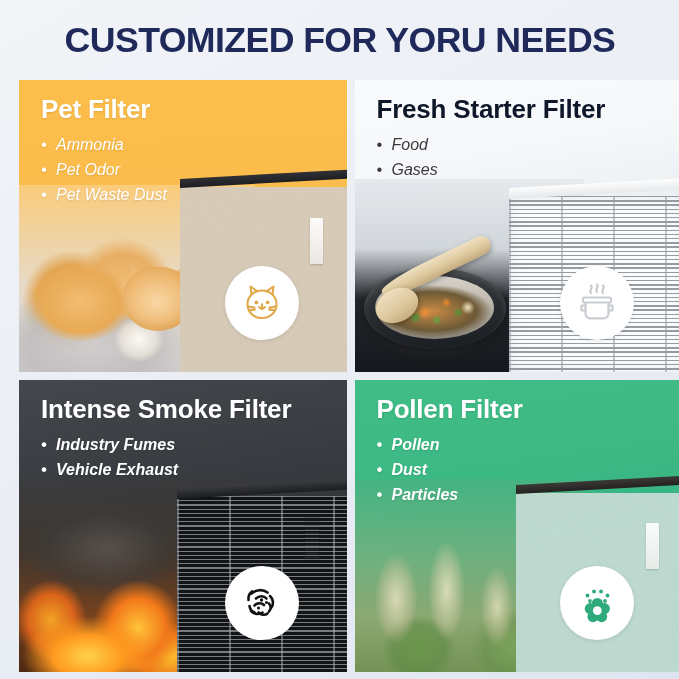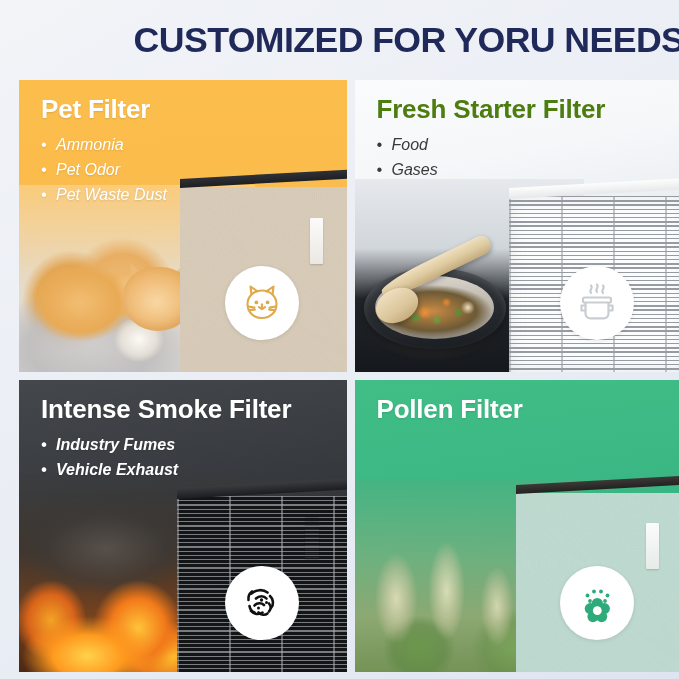--- a/index.html
+++ b/index.html
@@ -9,21 +9,21 @@
     overflow:hidden;
   }
   body {
     background: linear-gradient(150deg,#f2f4f8 0%, #eceff5 35%, #e9edf4 60%, #dfe5f0 100%);
     position:relative;
   }
 
   
   .title-bar {
     position:absolute; left:0; top:0; width:679px; height:80px;
-    display:flex; align-items:center; justify-content:flex-end;
+    display:flex; align-items:center; justify-content:center;
   }
   .title-text {
     font-family:"Liberation Sans", sans-serif;
     font-weight:bold;
     font-size:35px;
     letter-spacing:-0.6px;
     color:#1f2a5a;
     white-space:nowrap;
     transform:scaleX(1.02);
   }
@@ -62,21 +62,21 @@
     position:relative;
     text-shadow:0 1px 2px rgba(0,0,0,.12);
     font-style:italic;
   }
   .p-list li::before {
     content:"\2022";
     position:absolute; left:0; top:0;
     font-size:16px;
   }
   .light .p-head, .light .p-list li, .light .p-list li::before { color:#ffffff; }
-  .dark  .p-head { color:#4d7c0f; text-shadow:none; }
+  .dark  .p-head { color:#0f172a; text-shadow:none; }
   .dark  .p-list li, .dark .p-list li::before { color:#3a3a3c; text-shadow:none; font-weight:normal; }
   .bold-list .p-list li { font-weight:bold; }
 
   
   .bg { position:absolute; inset:0; z-index:0; }
 
   
   .bg-pet {
     background:
       linear-gradient(178deg,#fcbe4b 0%, #fbbc4b 30%, #f9bd55 55%, #f6c46d 74%, #efd8b2 88%, #e8e3d9 100%);
@@ -439,15 +439,20 @@
           <circle cx="16.3" cy="28.6" r="5.6"></circle>
           <circle cx="30.3" cy="28.6" r="5.6"></circle>
           <circle cx="19" cy="36.6" r="5.6"></circle>
           <circle cx="27.6" cy="36.6" r="5.6"></circle>
         </g>
         <circle cx="23.3" cy="30.6" r="4.4" fill="#ffffff"></circle>
       </svg>
     </div>
 
     <div class="p-head">Pollen Filter</div>
+    <ul class="p-list">
+      <li>Pollen</li>
+      <li>Dust</li>
+      <li>Particles</li>
+    </ul>
   </div>
 
 </div>
 
 </body></html>

